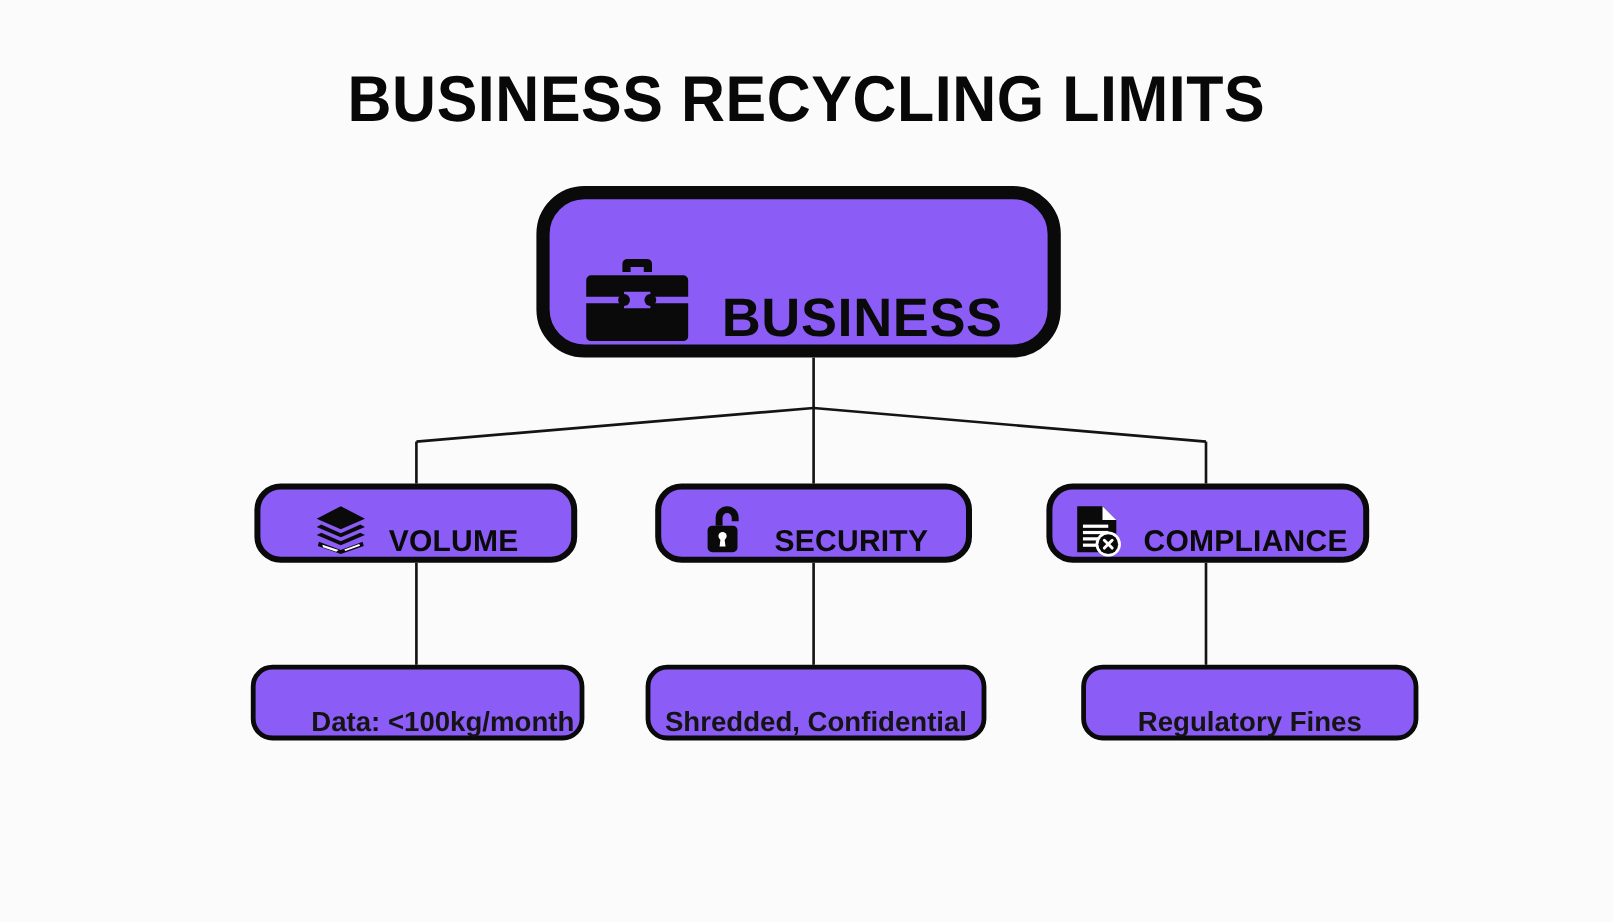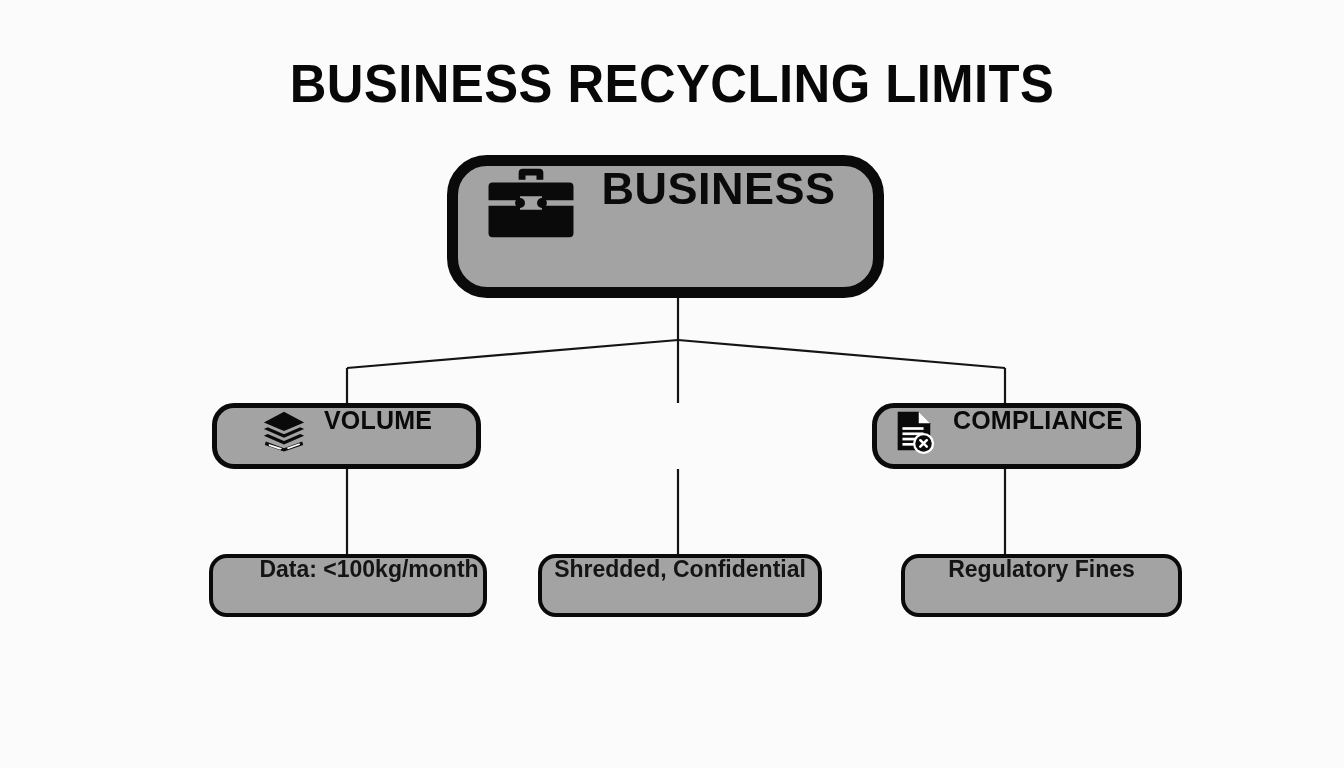--- a/index.html
+++ b/index.html
@@ -44,23 +44,23 @@
     top: 0;
     width: 1344px;
     height: 768px;
     pointer-events: none;
   }
 
   
   .node {
     position: absolute;
     box-sizing: border-box;
-    background: #a3a3a3;
+    background: #8b5cf6;
     display: flex;
-    align-items: flex-start;
+    align-items: flex-end;
     justify-content: center;
   }
 
   
   .node-root {
     left: 447px;
     top: 155px;
     width: 437px;
     height: 143px;
     border: 11px solid #0a0a0a;
@@ -167,20 +167,32 @@
       <path d="M24 4 L45 15 L24 24 L3 15 Z" fill="#0a0a0a"></path>
       <path d="M7 20 L24 27.5 L41 20 L45 22 L24 31 L3 22 Z" fill="#0a0a0a"></path>
       <path d="M7 27 L24 34.5 L41 27 L45 29 L24 38 L3 29 Z" fill="#0a0a0a"></path>
       <path d="M5 35 L24 42 L43 35 L44 38.5 L24 45.5 L4 38.5 Z" fill="#0a0a0a"></path>
       <path d="M8 37.5 L22 42 L20 43.6 L8.5 39.6 Z" fill="#ffffff"></path>
       <path d="M27 41.6 L40 36.8 L40.8 38.4 L28 43 Z" fill="#ffffff"></path>
     </svg>
     <span class="node-label">VOLUME</span>
   </div>
 
+  <div class="node node-mid" id="node-security">
+    <svg class="icon icon-mid" viewBox="0 0 48 48" aria-hidden="true">
+
+      <path d="M15 21 L15 14 A10 10 0 0 1 35 14 L35 17 L29 17 L29 14 A4 4 0 0 0 21 14 L21 21 Z" fill="#0a0a0a"></path>
+
+      <rect x="8" y="21" width="26" height="23" rx="4" fill="#0a0a0a"></rect>
+
+      <circle cx="21" cy="30" r="3.6" fill="#ffffff"></circle>
+      <path d="M19.4 31.5 L22.6 31.5 L23.6 39 L18.4 39 Z" fill="#ffffff"></path>
+    </svg>
+    <span class="node-label">SECURITY</span>
+  </div>
 
   <div class="node node-mid" id="node-compliance">
     <svg class="icon icon-mid" viewBox="0 0 48 48" aria-hidden="true">
 
       <path d="M8 4 L30 4 L42 16 L42 44 L8 44 Z" fill="#0a0a0a"></path>
       <path d="M30 4 L42 16 L30 16 Z" fill="#ffffff"></path>
 
       <rect x="13" y="20" width="22" height="2.8" fill="#ffffff"></rect>
       <rect x="13" y="25.5" width="22" height="2.8" fill="#ffffff"></rect>
       <rect x="13" y="31" width="22" height="2.8" fill="#ffffff"></rect>

